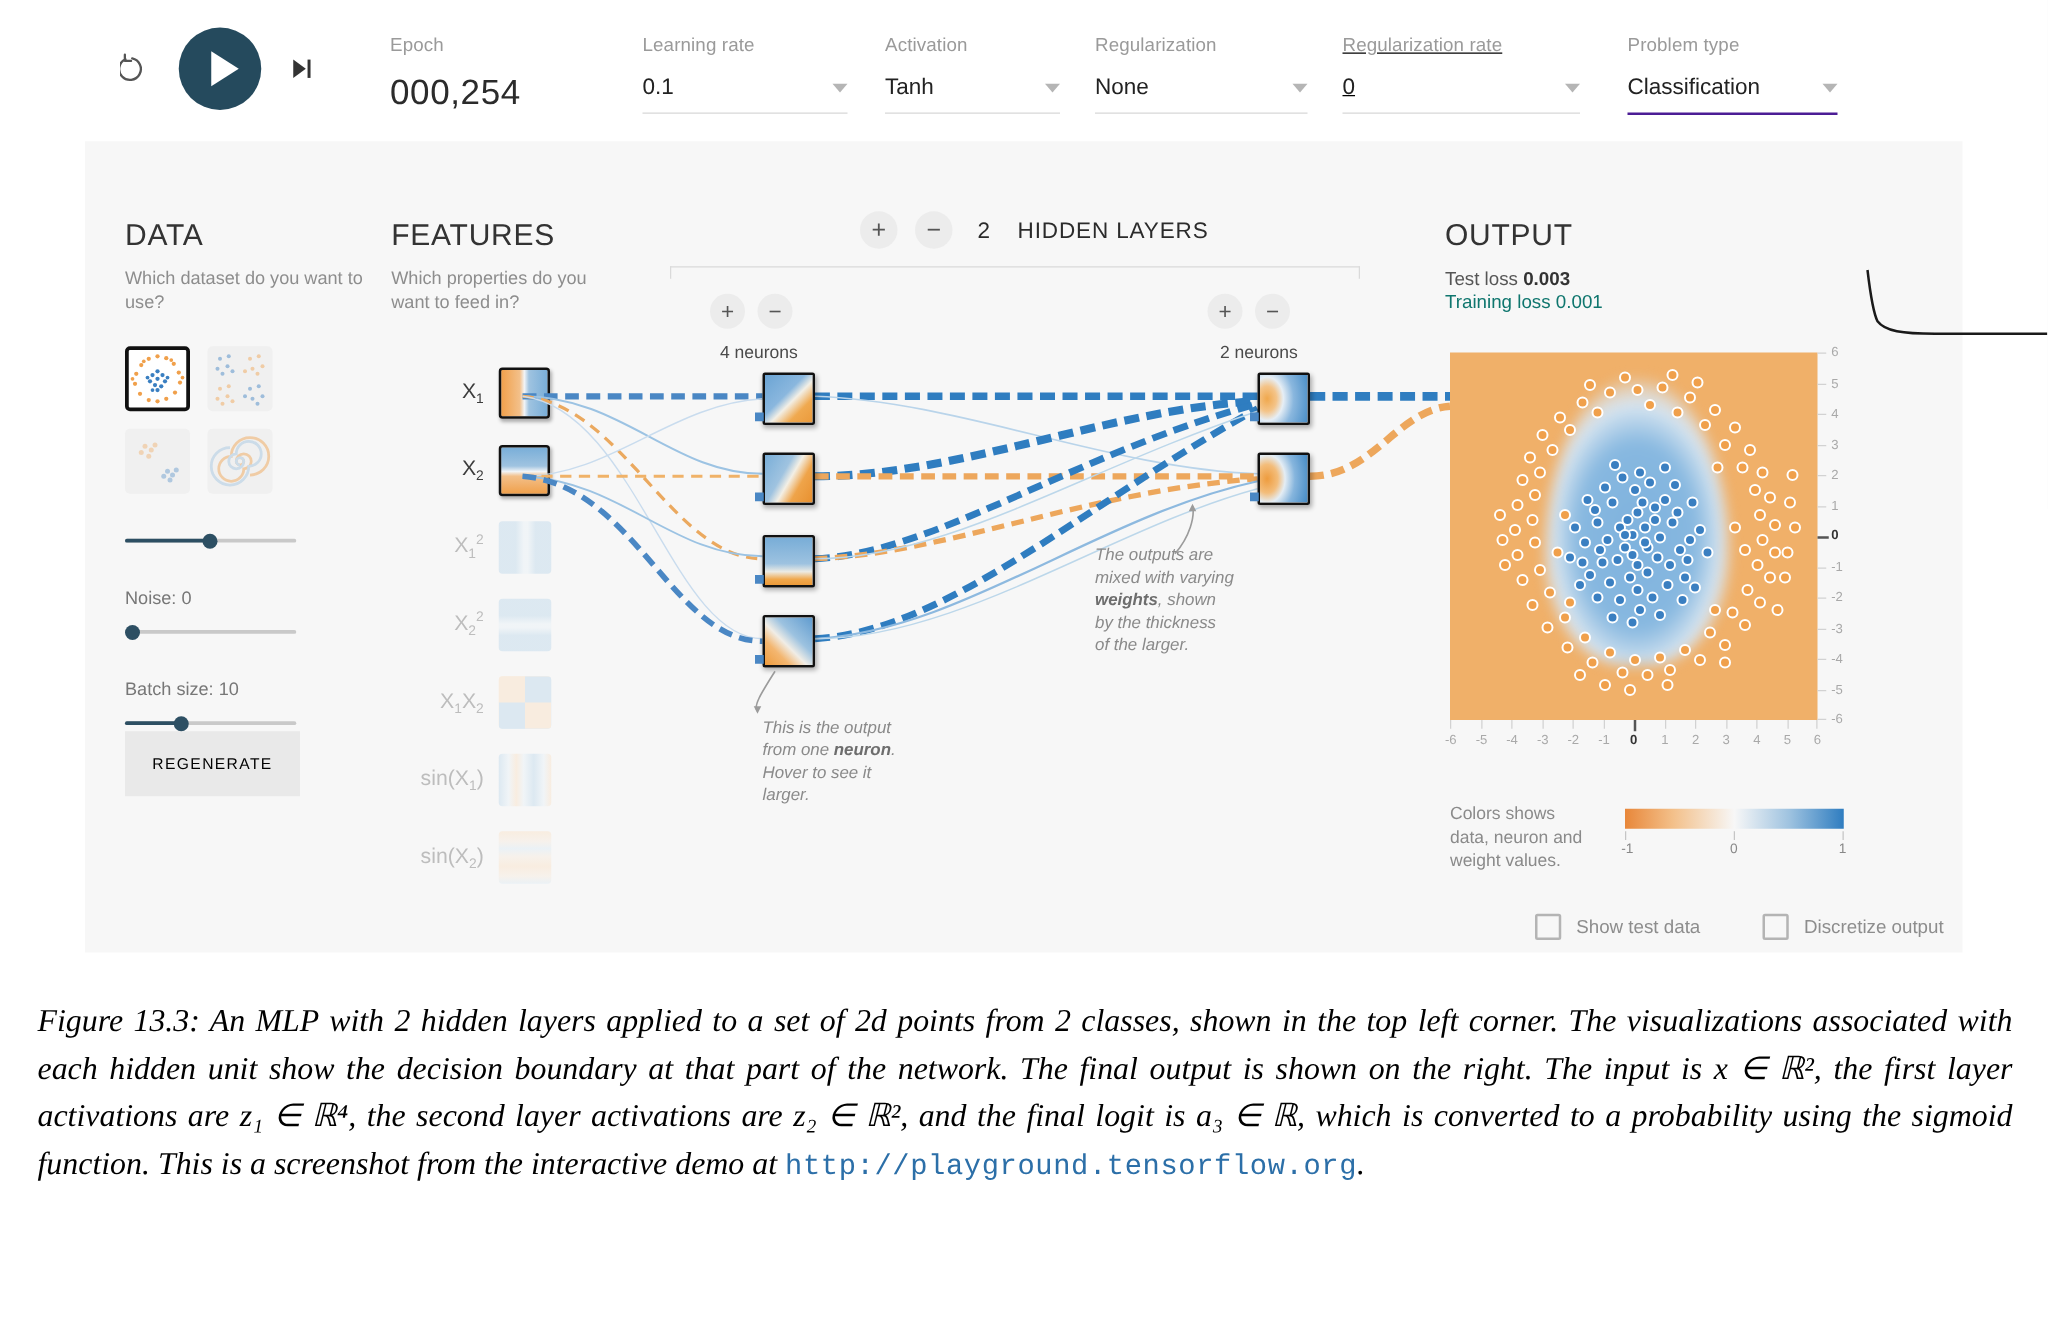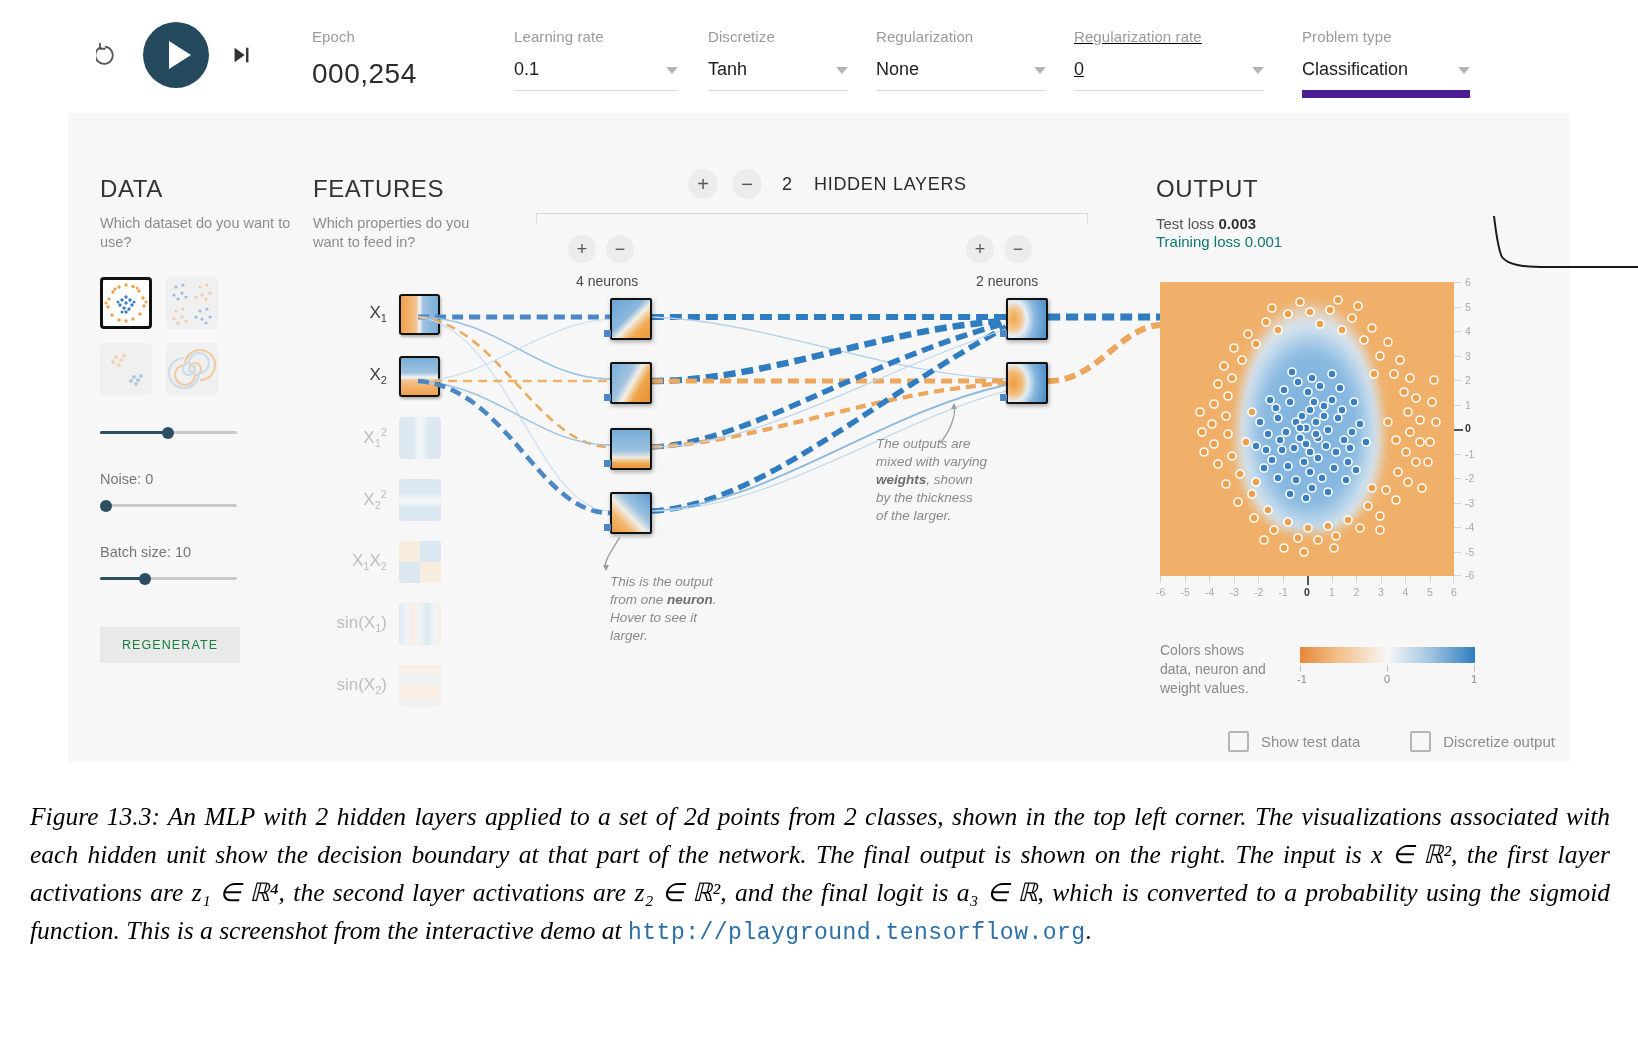--- a/index.html
+++ b/index.html
@@ -54,21 +54,21 @@
     font-size: 15px; color: #9a9a9a; letter-spacing: .1px;
     margin-bottom: 14px; white-space: nowrap;
   }
   .field-select {
     position: relative;
     border-bottom: 1px solid #d7d7d7;
     height: 31px;
     display: flex; align-items: flex-start; justify-content: space-between;
     cursor: pointer;
   }
-  .field-select.accent { border-bottom: 8px solid #4c1d95; }
+  .field-select.accent { border-bottom: 2px solid #4c1d95; }
   .field-value {
     font-size: 18px; color: #222; line-height: 20px;
   }
   .caret {
     width: 0; height: 0; margin-top: 8px;
     border-left: 6px solid transparent;
     border-right: 6px solid transparent;
     border-top: 7px solid #b5b5b5;
   }
 
@@ -121,22 +121,22 @@
   }
   .slider-fill {
     position: absolute; top: 6px; left: 0; height: 2.5px;
     background: #2d4f63; border-radius: 2px;
   }
   .slider-knob {
     position: absolute; top: 1.5px; width: 12px; height: 12px;
     border-radius: 50%; background: #2d4f63; cursor: pointer;
   }
   #regen-btn {
-    margin-top: 42px; width: 140px; height: 36px;
-    background: #e9e9e9; color: #15803d;
+    width: 140px; height: 52px;
+    background: #e9e9e9; color: #000000;
     font-size: 12.5px; letter-spacing: 1.1px;
     display: flex; align-items: center; justify-content: center;
     cursor: pointer; border: none; font-family: inherit;
   }
 
   
   #feat-col { position: absolute; left: 245px; top: 62px; width: 175px; }
   #feat-list { position: absolute; left: 245px; top: 179px; }
   .feat-row {
     display: flex; align-items: center; height: 44px; margin-bottom: 18px;
@@ -311,21 +311,21 @@
 
   <div class="field" id="f-lr">
     <div class="field-label">Learning rate</div>
     <div class="field-select">
       <span class="field-value">0.1</span>
       <span class="caret"></span>
     </div>
   </div>
 
   <div class="field" id="f-act">
-    <div class="field-label">Discretize</div>
+    <div class="field-label">Activation</div>
     <div class="field-select">
       <span class="field-value">Tanh</span>
       <span class="caret"></span>
     </div>
   </div>
 
   <div class="field" id="f-reg">
     <div class="field-label">Regularization</div>
     <div class="field-select">
       <span class="field-value">None</span>

